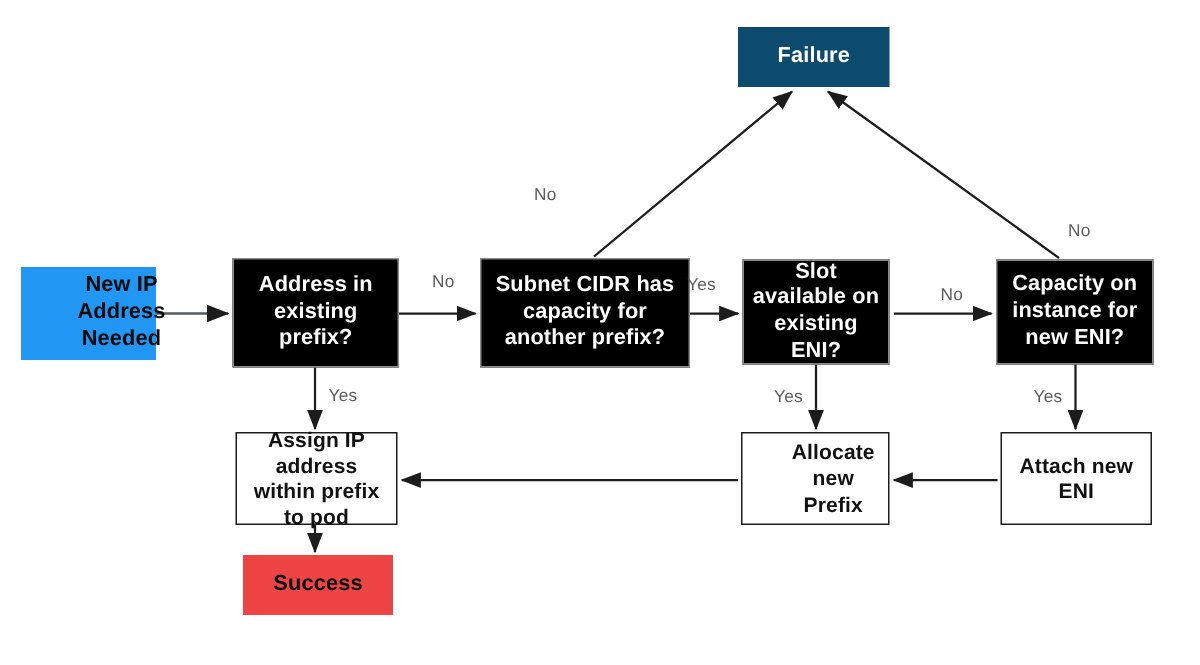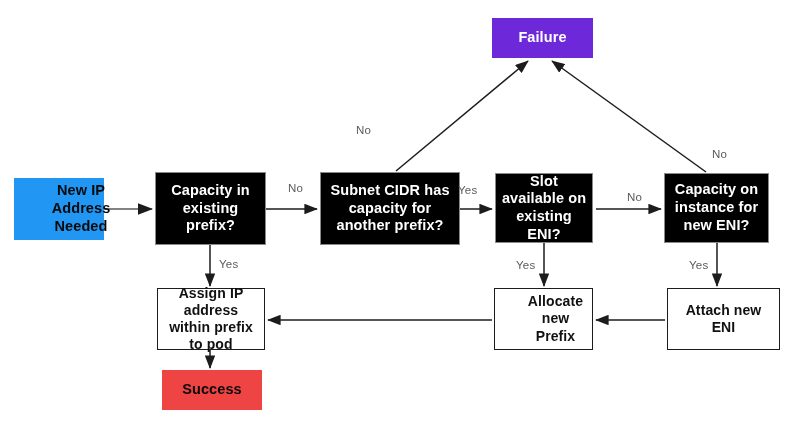--- a/index.html
+++ b/index.html
@@ -55,21 +55,21 @@
     font-size: 14.5px;
     padding-left: 44px;
   }
   .node-success {
     background: #ef4444;
     color: #0a0a0a;
     border: none;
     font-size: 14.5px;
   }
   .node-failure {
-    background: #6d28d9;
+    background: #0c4a6e;
     color: #ffffff;
     border: none;
     font-size: 14.5px;
   }
   .node span {
     display: block;
     padding: 0 5px;
   }
   .edge-label {
     position: absolute;
@@ -115,21 +115,21 @@
     <line x1="492" y1="320" x2="268" y2="320" stroke="#1c1c1c" stroke-width="1.5" marker-end="url(#arrowhead)"></line>
 
     <line x1="210" y1="350" x2="210" y2="368" stroke="#1c1c1c" stroke-width="1.5" marker-end="url(#arrowhead)"></line>
   </svg>
 
   <div class="node node-start" style="left:14px; top:178px; width:90px; height:62px;">
     <span>New IP Address Needed</span>
   </div>
 
   <div class="node node-decision" style="left:155px; top:172px; width:111px; height:73px;">
-    <span>Capacity in existing prefix?</span>
+    <span>Address in existing prefix?</span>
   </div>
 
   <div class="node node-decision" style="left:320px; top:172px; width:140px; height:73px;">
     <span>Subnet CIDR has capacity for another prefix?</span>
   </div>
 
   <div class="node node-decision" style="left:495px; top:173px; width:98px; height:70px;">
     <span>Slot available on existing ENI?</span>
   </div>
 
@@ -138,21 +138,21 @@
   </div>
 
   <div class="node node-process" style="left:157px; top:288px; width:108px; height:62px;">
     <span>Assign IP address within prefix to pod</span>
   </div>
 
   <div class="node node-process" style="left:494px; top:288px; width:99px; height:62px;padding-left:24px;">
     <span>Allocate new Prefix</span>
   </div>
 
-  <div class="node node-process" style="left:667px; top:288px; width:113px; height:62px;text-align:center;">
+  <div class="node node-process" style="left:667px; top:288px; width:101px; height:62px;text-align:center;">
     <span>Attach new ENI</span>
   </div>
 
   <div class="node node-failure" style="left:492px; top:18px; width:101px; height:40px;">
     <span>Failure</span>
   </div>
 
   <div class="node node-success" style="left:162px; top:370px; width:100px; height:40px;">
     <span>Success</span>
   </div>

